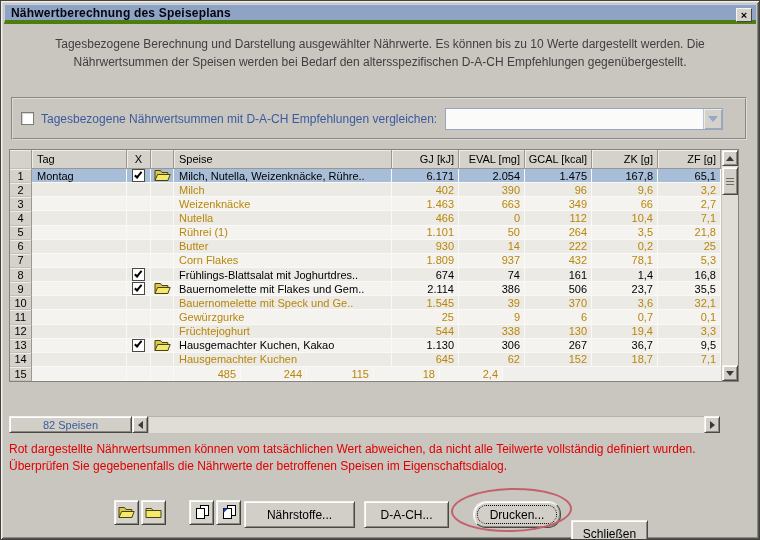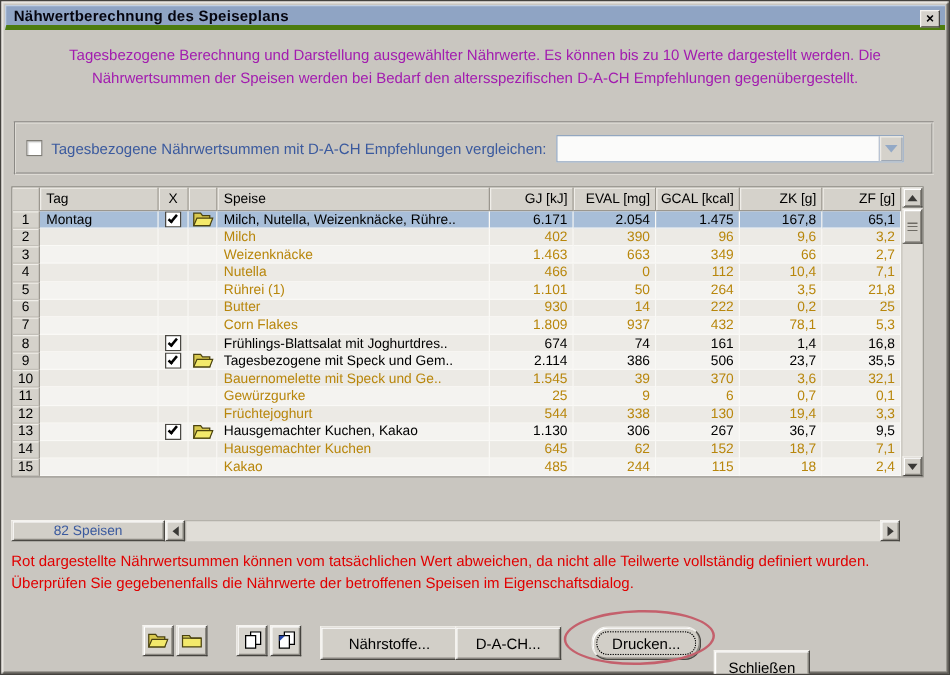--- a/index.html
+++ b/index.html
@@ -15,21 +15,21 @@
   .titlebar{position:absolute;left:3px;top:3px;right:3px;height:20px;background:#8FA4C4;
     border-top:1px solid #C2D0E2;border-left:1px solid #C2D0E2;border-bottom:4px solid #4d7c0f;
     display:flex;align-items:center;}
   .title{font-size:12px;font-weight:bold;color:#05050F;padding-left:6px;letter-spacing:.2px;}
   .closebtn{position:absolute;right:4px;top:3px;width:16px;height:14px;background:#D6D3CC;
     border:1px solid;border-color:#F6F4F0 #45433F #45433F #F6F4F0;
     display:flex;align-items:center;justify-content:center;padding:0;cursor:default;}
   .closebtn span{font-size:11px;font-weight:bold;line-height:10px;color:#000;}
   
   .intro{position:absolute;left:28px;right:28px;top:34px;text-align:center;
-    color:#a21caf;font-size:12px;line-height:18px;}
+    color:#404040;font-size:12px;line-height:18px;}
   
   .groupbox{position:absolute;left:10px;top:96px;width:736px;height:43px;
     border:2px groove #DEDBD5;display:flex;align-items:center;padding:0 22px 0 8px;}
   .checkbox{width:13px;height:13px;background:#FFF;border:1px solid #7E7B74;
     box-shadow:inset 1px 1px 1px rgba(0,0,0,.18);flex:0 0 auto;}
   .cblabel{margin-left:7px;color:#3B5A9E;font-size:12px;white-space:nowrap;}
   .combo{margin-left:auto;width:278px;height:22px;background:#FBFBFA;
     border:1px solid #93A7C0;display:flex;align-items:stretch;}
   .combo-value{flex:1;font-size:12px;color:#333;padding:3px 4px;overflow:hidden;}
   .combo-btn{width:19px;background:#D5D2CB;border-left:1px solid #B9C4D4;
@@ -91,21 +91,21 @@
   
   .iconbtn{position:absolute;top:499px;width:25px;height:25px;background:#D6D3CC;
     border:1px solid;border-color:#F6F4F0 #45433F #45433F #F6F4F0;
     box-shadow:inset 1px 1px 0 #FFF, inset -1px -1px 0 #8B8881;
     display:flex;align-items:center;justify-content:center;padding:0;}
   .pushbtn{position:absolute;top:500px;height:27px;background:#D2CFC8;
     border:1px solid;border-color:#F4F2EE #4A4843 #4A4843 #F4F2EE;
     box-shadow:inset 1px 1px 0 #FFF, inset -1px -1px 0 #8B8881;
     font-size:12px;color:#000;display:flex;align-items:center;justify-content:center;padding:0;}
   .pushbtn.focused{outline:1px dotted #000;outline-offset:-5px;border-radius:13px;}
-  #btn-naehrstoffe{left:255px;width:111px;}
+  #btn-naehrstoffe{left:243px;width:111px;}
   #btn-dach{left:363px;width:85px;}
   #btn-drucken{left:472px;width:88px;}
   #btn-schliessen{left:570px;width:77px;margin-top:19px;}
   .ellipse{position:absolute;left:450px;top:487px;width:121px;height:44px;
     border:2px solid #C4606C;border-radius:50%;transform:rotate(-1.5deg);pointer-events:none;}
 </style>
 </head>
 <body>
 
 <div class="dialog">
@@ -268,21 +268,21 @@
               </div>
             </div>
             <div class="cell c-ico">
               <div class="fold">
                 <svg width="17" height="13" viewBox="0 0 17 13" xmlns="http://www.w3.org/2000/svg">
     <path d="M1 1.5 L6.5 1.5 L8 3.5 L13.8 3.5 L13.8 11.5 L1 11.5 Z" fill="#D9C94F" stroke="#4B430F" stroke-width="1"></path>
     <path d="M3.6 5.5 L16.2 5.5 L13.8 11.5 L1 11.5 Z" fill="#F3E96B" stroke="#4B430F" stroke-width="1"></path>
   </svg>
               </div>
             </div>
-            <div class="cell c-sp">Tagesbezogene mit Speck und Gem..</div>
+            <div class="cell c-sp">Bauernomelette mit Flakes und Gem..</div>
             <div class="cell c-v c-v0">2.114</div>
             <div class="cell c-v c-v1">386</div>
             <div class="cell c-v c-v2">506</div>
             <div class="cell c-v c-v3">23,7</div>
             <div class="cell c-v c-v4">35,5</div>
           </div>
           <div class="trow item">
             <div class="cell c-num">10</div>
             <div class="cell c-tag"></div>
             <div class="cell c-x"></div>
@@ -351,21 +351,20 @@
             <div class="cell c-v c-v1">62</div>
             <div class="cell c-v c-v2">152</div>
             <div class="cell c-v c-v3">18,7</div>
             <div class="cell c-v c-v4">7,1</div>
           </div>
           <div class="trow item">
             <div class="cell c-num">15</div>
             <div class="cell c-tag"></div>
             <div class="cell c-x"></div>
             <div class="cell c-ico"></div>
-            <div class="cell c-sp">Kakao</div>
             <div class="cell c-v c-v0">485</div>
             <div class="cell c-v c-v1">244</div>
             <div class="cell c-v c-v2">115</div>
             <div class="cell c-v c-v3">18</div>
             <div class="cell c-v c-v4">2,4</div>
           </div>
         </div>
     </div>
     <div class="vscroll">
       <button class="sbtn">

